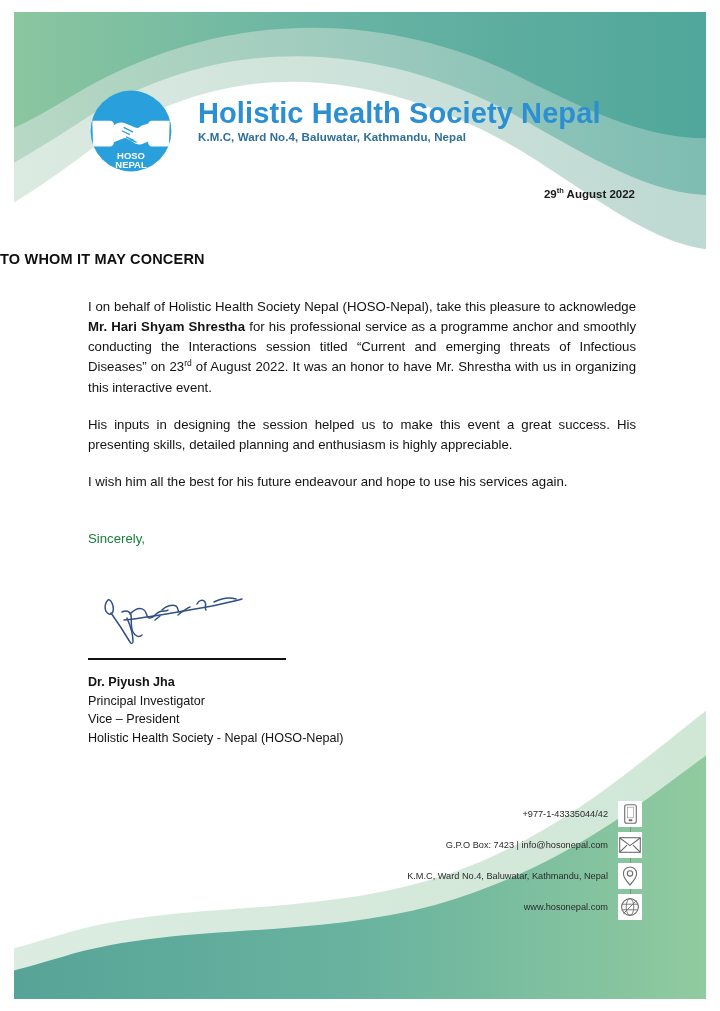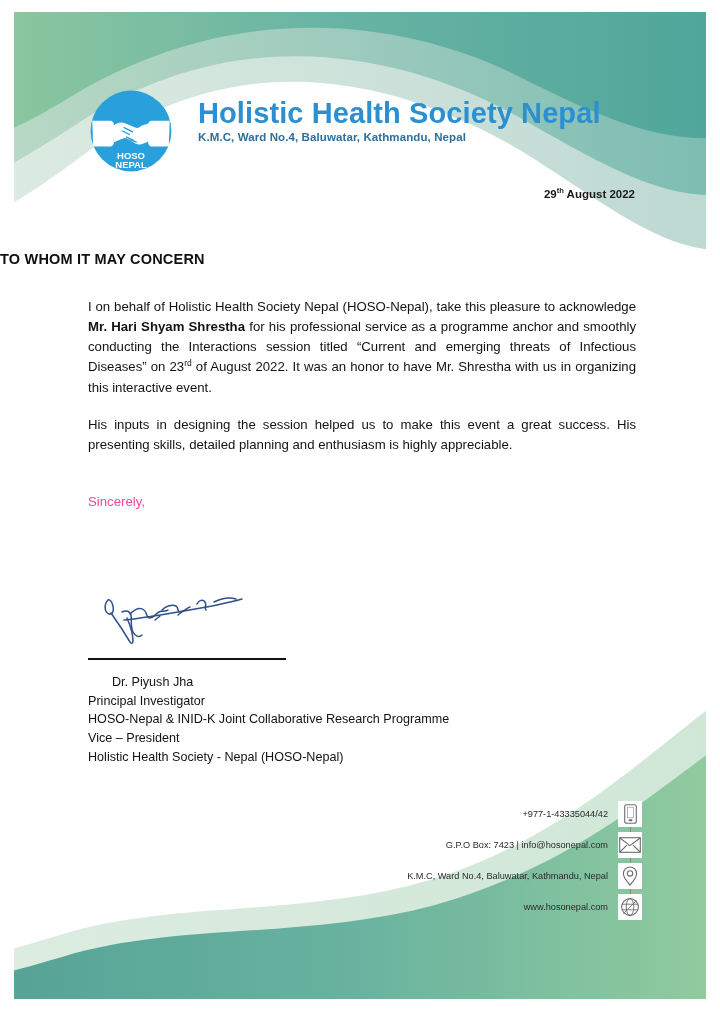--- a/index.html
+++ b/index.html
@@ -97,21 +97,21 @@
     font-size: 13.2px;
     color: #131313;
     line-height: 1.52;
     text-align: justify;
     margin: 0 0 17px 0;
   }
   .para b { font-weight: bold; }
   .para sup { font-size: 8.5px; vertical-align: super; }
   .sincerely {
     font-size: 13.2px;
-    color: #ec4899;
+    color: #15803d;
     margin: 0;
   }
   .spacer-2 { height: 22px; }
   
   .signature-area {
     position: absolute;
     left: 100px;
     top: 580px;
     width: 180px;
     height: 70px;
@@ -128,21 +128,21 @@
     left: 88px;
     top: 673px;
     width: 460px;
   }
   .sign-row {
     font-size: 12.6px;
     color: #131313;
     line-height: 1.48;
     white-space: nowrap;
   }
-  .sign-row.bold { font-weight: normal; margin-left: 24px; }
+  .sign-row.bold { font-weight: bold; }
   
   .footer-contact {
     position: absolute;
     right: 78px;
     top: 798px;
     width: 320px;
   }
   .contact-row {
     display: flex;
     align-items: center;
@@ -251,20 +251,21 @@
 
   <div class="date-line"><span>29</span><sup>th</sup><span> August 2022</span></div>
 
   <div class="subject">TO WHOM IT MAY CONCERN</div>
 
   <div class="body-block">
     <p class="para"><span>I on behalf of Holistic Health Society Nepal (HOSO-Nepal), take this pleasure to acknowledge </span><b>Mr. Hari Shyam Shrestha</b><span> for his professional service as a programme anchor and smoothly conducting the Interactions session titled “Current and emerging threats of Infectious Diseases” on 23</span><sup>rd</sup><span> of August 2022. It was an honor to have Mr. Shrestha with us in organizing this interactive event.</span></p>
 
     <p class="para">His inputs in designing the session helped us to make this event a great success. His presenting skills, detailed planning and enthusiasm is highly appreciable.</p>
 
+    <p class="para">I wish him all the best for his future endeavour and hope to use his services again.</p>
 
     <div class="spacer-2"></div>
     <p class="sincerely">Sincerely,</p>
   </div>
 
   <svg class="signature-area" viewBox="0 0 180 70">
     <g fill="none" stroke="#2f4f86" stroke-width="1.5" stroke-linecap="round" stroke-linejoin="round">
       <path d="M8,20 C4,24 4,32 9,34 C13,35 14,30 13,26 C12,22 10,19 8,20 Z"></path>
       <path d="M11,33 C16,40 24,52 30,62 C31,64 33,64 33,61 C33,54 30,45 27,38"></path>
       <path d="M22,32 C26,30 30,31 31,35 C32,40 30,46 33,52 C35,56 39,58 42,55"></path>
@@ -277,21 +278,20 @@
       <path d="M55,40 L60,36"></path>
       <path d="M78,35 L83,31"></path>
     </g>
   </svg>
 
   <div class="sig-line"></div>
 
   <div class="sign-block">
     <div class="sign-row bold">Dr. Piyush Jha</div>
     <div class="sign-row">Principal Investigator</div>
-    <div class="sign-row">HOSO-Nepal &amp; INID-K Joint Collaborative Research Programme</div>
     <div class="sign-row">Vice – President</div>
     <div class="sign-row">Holistic Health Society - Nepal (HOSO-Nepal)</div>
   </div>
 
   <div class="footer-contact">
     <div class="contact-spine"></div>
 
     <div class="contact-row">
       <span class="contact-text">+977-1-43335044/42</span>
       <span class="contact-icon">

